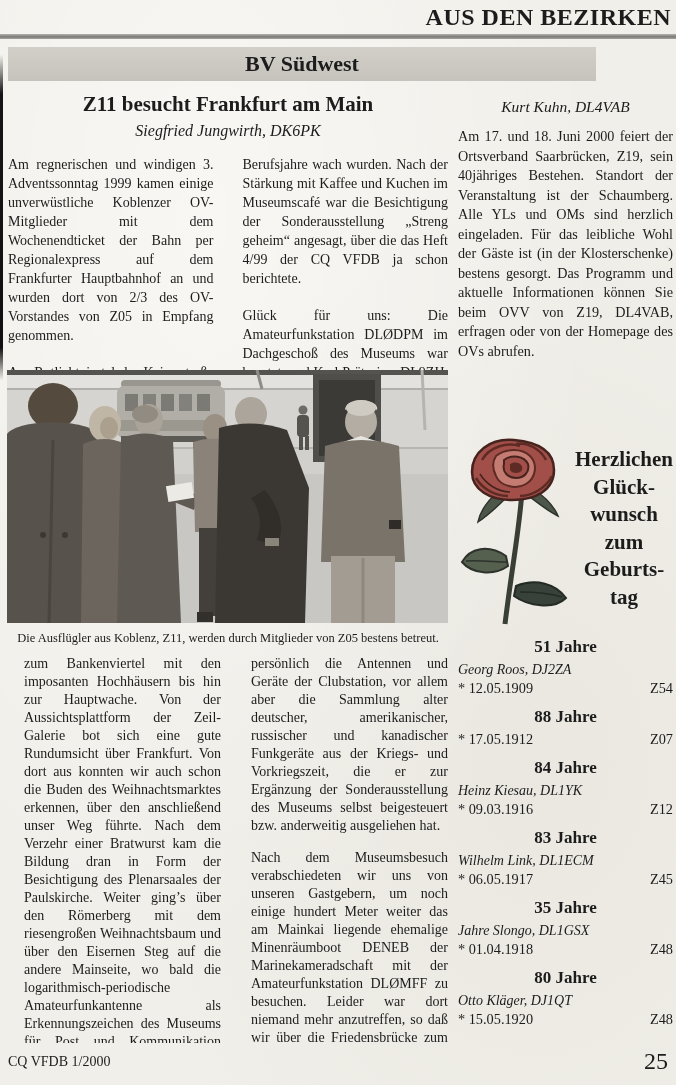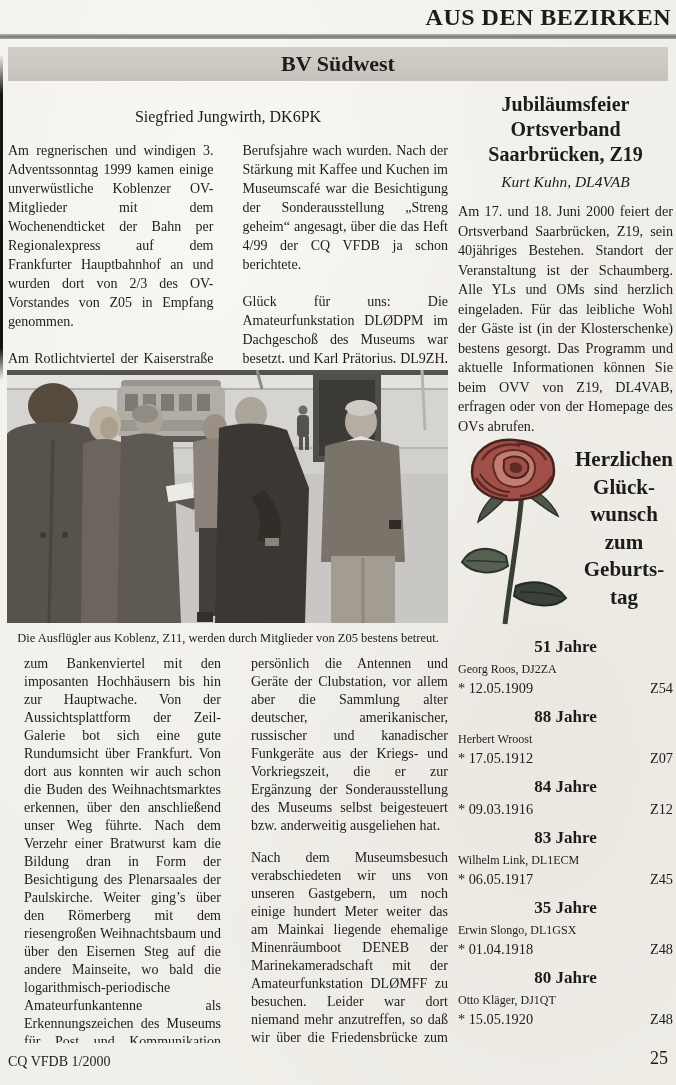--- a/index.html
+++ b/index.html
@@ -22,29 +22,29 @@
   .section-header{
     position:absolute;top:4px;right:5px;left:0;
     text-align:right;
     font-size:24px;font-weight:bold;letter-spacing:.5px;
   }
   .top-rule{
     position:absolute;top:34px;left:0;width:676px;height:5px;
     background:linear-gradient(#b5b3af,#7d7b77 55%,#a5a3a0);
   }
   .banner{
-    position:absolute;top:47px;left:8px;width:660px;height:34px;
+    position:absolute;top:47px;left:8px;width:588px;height:34px;
     background:linear-gradient(#d2cfc9,#c6c3bd);
     display:flex;align-items:center;justify-content:center;
     font-size:22px;font-weight:bold;
   }
   
   .article{position:absolute;left:8px;top:92px;width:440px;}
   .article-title{text-align:center;font-size:21px;font-weight:bold;}
-  .article-author{text-align:center;font-size:16px;margin-top:16px;}
+  .article-author{text-align:center;font-style:italic;font-size:16px;margin-top:5px;}
   .cols{display:flex;gap:29px;margin-top:15px;height:222px;overflow:hidden;}
   .col{width:213px;font-size:14px;line-height:19px;text-align:justify;hyphens:auto;}
   .col p{margin:0 0 18px 0;}
   .cols-bottom{position:absolute;left:8px;top:655px;width:440px;display:flex;gap:14px;height:388px;overflow:hidden;}
   .cols-bottom .col{line-height:18px;}
   .cols-bottom .col p{margin:0 0 14px 16px;}
   .photo{position:absolute;left:7px;top:370px;width:441px;height:253px;background:#cfcdc9;}
   .photo svg{display:block;}
   .caption{
     position:absolute;left:8px;top:631px;width:440px;
@@ -58,37 +58,38 @@
   .jub-body{margin-top:11px;font-size:14.2px;line-height:19.5px;text-align:justify;hyphens:auto;}
   .bday-head{position:absolute;left:458px;top:430px;width:215px;height:200px;}
   .rose{position:absolute;left:2px;top:4px;}
   .bday-head-text{
     position:absolute;right:0;top:16px;text-align:center;
     font-size:21px;font-weight:bold;line-height:27.5px;
   }
   .bday-list{position:absolute;left:458px;top:637px;width:215px;}
   .bday-entry{margin-bottom:9px;}
   .bday-age{text-align:center;font-size:17px;font-weight:bold;margin-bottom:3px;}
-  .bday-name{font-size:12px;line-height:19px;}
+  .bday-name{font-size:14px;line-height:19px;font-style:italic;}
   .bday-row{display:flex;justify-content:space-between;font-size:14.3px;line-height:19px;}
   .footer-left{position:absolute;left:8px;top:1054px;font-size:14px;}
-  .footer-page{position:absolute;right:8px;top:1048px;font-size:18px;}
+  .footer-page{position:absolute;right:8px;top:1048px;font-size:24px;}
 </style>
 </head>
 <body>
 
 <div class="page">
 
   <div class="scan-edge"></div>
 
   <div class="section-header">AUS DEN BEZIRKEN</div>
   <div class="top-rule"></div>
   <div class="banner">BV Südwest</div>
 
   <div class="article">
+    <div class="article-title">Z11 besucht Frankfurt am Main</div>
     <div class="article-author">Siegfried Jungwirth, DK6PK</div>
     <div class="cols">
       <div class="col">
         <p>Am regnerischen und windigen 3. Adventssonntag 1999 kamen einige unverwüstliche Koblenzer OV-Mitglieder mit dem Wochenendticket der Bahn per Regionalexpress auf dem Frankfurter Hauptbahnhof an und wurden dort von 2/3 des OV-Vorstandes von Z05 in Empfang genommen.</p>
         <p>Am Rotlichtviertel der Kaiserstraße vorbei führten uns Heidi und Klaus</p>
       </div>
       <div class="col">
         <p>Berufsjahre wach wurden. Nach der Stärkung mit Kaffee und Kuchen im Museumscafé war die Besichtigung der Sonderausstellung „Streng geheim“ angesagt, über die das Heft 4/99 der CQ VFDB ja schon berichtete.</p>
         <p>Glück für uns: Die Amateurfunkstation DLØDPM im Dachgeschoß des Museums war besetzt, und Karl Prätorius, DL9ZH, der OVV von F05, zeigte uns</p>
       </div>
@@ -190,25 +191,20 @@
       <p>zum Bankenviertel mit den imposanten Hochhäusern bis hin zur Hauptwache. Von der Aussichtsplattform der Zeil-Galerie bot sich eine gute Rundumsicht über Frankfurt. Von dort aus konnten wir auch schon die Buden des Weihnachtsmarktes erkennen, über den anschließend unser Weg führte. Nach dem Verzehr einer Bratwurst kam die Bildung dran in Form der Besichtigung des Plenarsaales der Paulskirche. Weiter ging’s über den Römerberg mit dem riesengroßen Weihnachtsbaum und über den Eisernen Steg auf die andere Mainseite, wo bald die logarithmisch-periodische Amateurfunkantenne als Erkennungszeichen des Museums für Post und Kommunikation sichtbar wurde.</p>
 
     </div>
     <div class="col">
       <p>persönlich die Antennen und Geräte der Clubstation, vor allem aber die Sammlung alter deutscher, amerikanischer, russischer und kanadischer Funkgeräte aus der Kriegs- und Vorkriegszeit, die er zur Ergänzung der Sonderausstellung des Museums selbst beigesteuert bzw. anderweitig ausgeliehen hat.</p>
       <p>Nach dem Museumsbesuch verabschiedeten wir uns von unseren Gastgebern, um noch einige hundert Meter weiter das am Mainkai liegende ehemalige Minenräumboot DENEB der Marinekameradschaft mit der Amateurfunkstation DLØMFF zu besuchen. Leider war dort niemand mehr anzutreffen, so daß wir über die Friedensbrücke zum Hauptbahnhof zurückgingen und schließlich am Abend wieder wohlbehalten in Koblenz eintrafen. Ein weiterer interessanter Z11-Ausflug war zu Ende gegangen.</p>
     </div>
   </div>
 
   <div class="rightcol">
-    <div class="jub-title">
-      <span>Jubiläumsfeier</span>
-      <span>Ortsverband</span>
-      <span>Saarbrücken, Z19</span>
-    </div>
     <div class="jub-author">Kurt Kuhn, DL4VAB</div>
     <div class="jub-body">Am 17. und 18. Juni 2000 feiert der Ortsverband Saarbrücken, Z19, sein 40jähriges Bestehen. Standort der Veranstaltung ist der Schaumberg. Alle YLs und OMs sind herzlich eingeladen. Für das leibliche Wohl der Gäste ist (in der Klosterschenke) bestens gesorgt. Das Programm und aktuelle Informationen können Sie beim OVV von Z19, DL4VAB, erfragen oder von der Homepage des OVs abrufen.</div>
   </div>
 
   <div class="bday-head">
     <svg class="rose" width="108" height="195" viewBox="0 0 108 195" xmlns="http://www.w3.org/2000/svg">
 
       <path d="M62,56 C60,92 52,132 45,190" stroke="#3a3f36" stroke-width="5" fill="none"></path>
 
       <path d="M46,122 C28,110 10,114 2,128 C12,140 34,142 48,132 Z" fill="#55604f" stroke="#2d332c" stroke-width="2"></path>
@@ -241,44 +237,44 @@
     <div class="bday-entry">
       <div class="bday-age">51 Jahre</div>
       <div class="bday-name">Georg Roos, DJ2ZA</div>
       <div class="bday-row">
         <span>* 12.05.1909</span>
         <span>Z54</span>
       </div>
     </div>
     <div class="bday-entry">
       <div class="bday-age">88 Jahre</div>
-      <div class="bday-name">Herbert Wroost</div>
       <div class="bday-row">
         <span>* 17.05.1912</span>
         <span>Z07</span>
       </div>
     </div>
     <div class="bday-entry">
       <div class="bday-age">84 Jahre</div>
+      <div class="bday-name">Heinz Kiesau, DL1YK</div>
       <div class="bday-row">
         <span>* 09.03.1916</span>
         <span>Z12</span>
       </div>
     </div>
     <div class="bday-entry">
       <div class="bday-age">83 Jahre</div>
       <div class="bday-name">Wilhelm Link, DL1ECM</div>
       <div class="bday-row">
         <span>* 06.05.1917</span>
         <span>Z45</span>
       </div>
     </div>
     <div class="bday-entry">
       <div class="bday-age">35 Jahre</div>
-      <div class="bday-name">Erwin Slongo, DL1GSX</div>
+      <div class="bday-name">Jahre Slongo, DL1GSX</div>
       <div class="bday-row">
         <span>* 01.04.1918</span>
         <span>Z48</span>
       </div>
     </div>
     <div class="bday-entry">
       <div class="bday-age">80 Jahre</div>
       <div class="bday-name">Otto Kläger, DJ1QT</div>
       <div class="bday-row">
         <span>* 15.05.1920</span>

